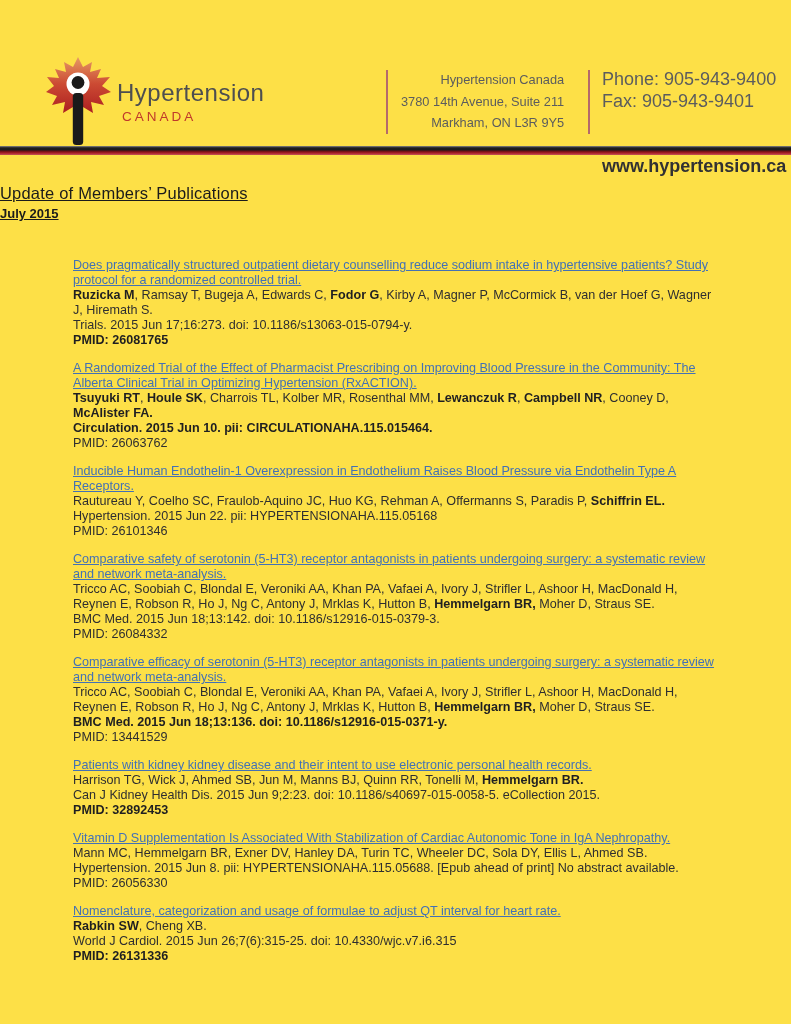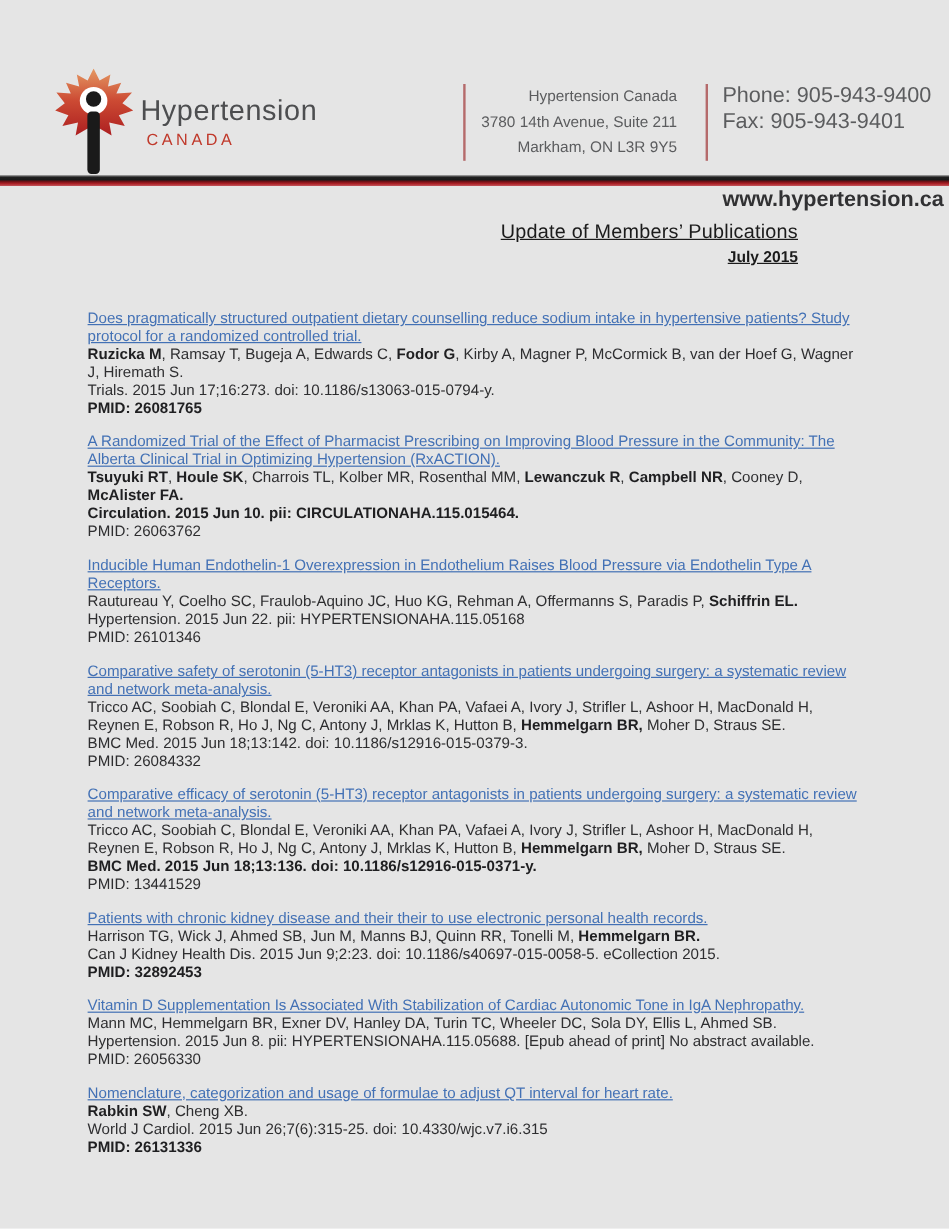--- a/index.html
+++ b/index.html
@@ -6,21 +6,21 @@
     --link-blue:#4371b5;
     --accent-red:#c0392b;
     --logo-red-dark:#a8191e;
     --text-dark:#2e2e30;
     --header-gray:#5b5c5e;
   }
   html,body{margin:0;padding:0;background:#ffffff;}
   .page{
     position:relative;
     width:791px;height:1024px;
-    background:#e5e5e5;
+    background:#fde047;
     font-family:"Liberation Sans","DejaVu Sans",sans-serif;
     overflow:hidden;
   }
   
   .logo-svg{position:absolute;left:44px;top:57px;width:72px;height:92px;}
   .logo-name{
     position:absolute;left:117px;top:79px;
     font-size:24px;color:#4d4e50;letter-spacing:0.5px;
   }
   .logo-country{
@@ -41,21 +41,21 @@
     background:#b56a6b;
   }
   .vsep1{left:386px;}
   .vsep2{left:588px;}
   .header-rule{
     position:absolute;left:0;top:146px;width:791px;height:9px;
     background:linear-gradient(to bottom,
       #8a8a8a 0%,#202020 20%,#1a1a1a 42%,#6e1116 58%,#ab2026 78%,#c2555b 100%);
   }
   
-  .doc-title-wrap{position:absolute;left:0;top:184px;width:632px;text-align:right;padding-left:33px;}
+  .doc-title-wrap{position:absolute;left:0;top:184px;width:632px;text-align:left;}
   .doc-title{
     font-size:16.5px;color:#1b1b1b;text-decoration:underline;
     letter-spacing:0.2px;
   }
   .doc-subtitle{
     margin-top:3px;font-size:13px;font-weight:bold;color:#1b1b1b;
     text-decoration:underline;
   }
   
   .content{
@@ -145,21 +145,21 @@
   </div>
 
   <div class="pub">
     <div class="pub-title"><a>Comparative efficacy of serotonin (5-HT3) receptor antagonists in patients undergoing surgery: a systematic review and network meta-analysis.</a></div>
     <div class="pub-authors"><span>Tricco AC, Soobiah C, Blondal E, Veroniki AA, Khan PA, Vafaei A, Ivory J, Strifler L, Ashoor H, MacDonald H, Reynen E, Robson R, Ho J, Ng C, Antony J, Mrklas K, Hutton B, </span><b>Hemmelgarn BR,</b><span> Moher D, Straus SE.</span></div>
     <div class="pub-journal bold">BMC Med. 2015 Jun 18;13:136. doi: 10.1186/s12916-015-0371-y.</div>
     <div class="pub-pmid">PMID: 13441529</div>
   </div>
 
   <div class="pub">
-    <div class="pub-title"><a>Patients with chronic kidney disease and their their to use electronic personal health records.</a></div>
+    <div class="pub-title"><a>Patients with kidney kidney disease and their intent to use electronic personal health records.</a></div>
     <div class="pub-authors"><span>Harrison TG, Wick J, Ahmed SB, Jun M, Manns BJ, Quinn RR, Tonelli M, </span><b>Hemmelgarn BR.</b></div>
     <div class="pub-journal">Can J Kidney Health Dis. 2015 Jun 9;2:23. doi: 10.1186/s40697-015-0058-5. eCollection 2015.</div>
     <div class="pub-pmid bold">PMID: 32892453</div>
   </div>
 
   <div class="pub">
     <div class="pub-title"><a>Vitamin D Supplementation Is Associated With Stabilization of Cardiac Autonomic Tone in IgA Nephropathy.</a></div>
     <div class="pub-authors"><span>Mann MC, Hemmelgarn BR, Exner DV, Hanley DA, Turin TC, Wheeler DC, Sola DY, Ellis L, Ahmed SB.</span></div>
     <div class="pub-journal">Hypertension. 2015 Jun 8. pii: HYPERTENSIONAHA.115.05688. [Epub ahead of print] No abstract available.</div>
     <div class="pub-pmid">PMID: 26056330</div>

